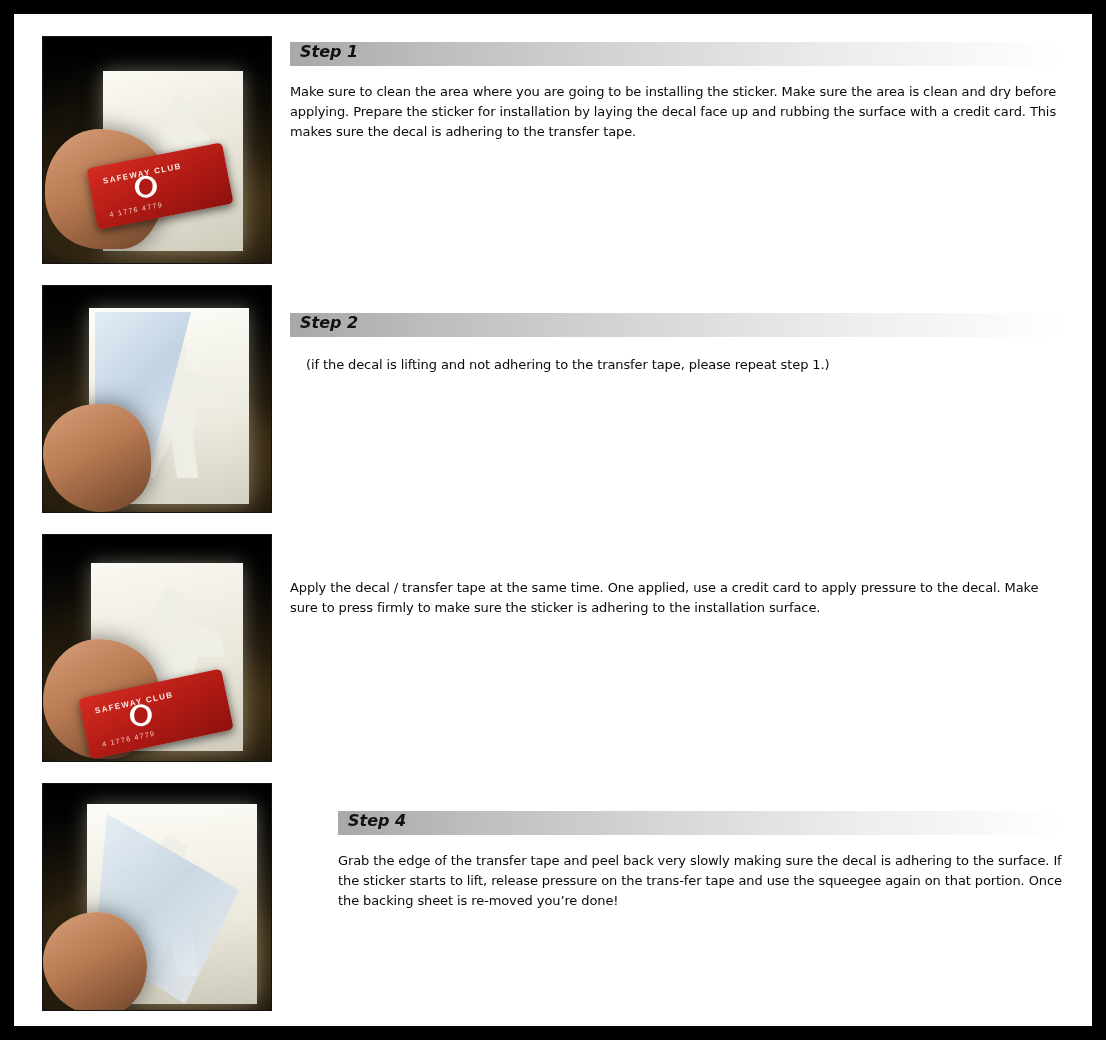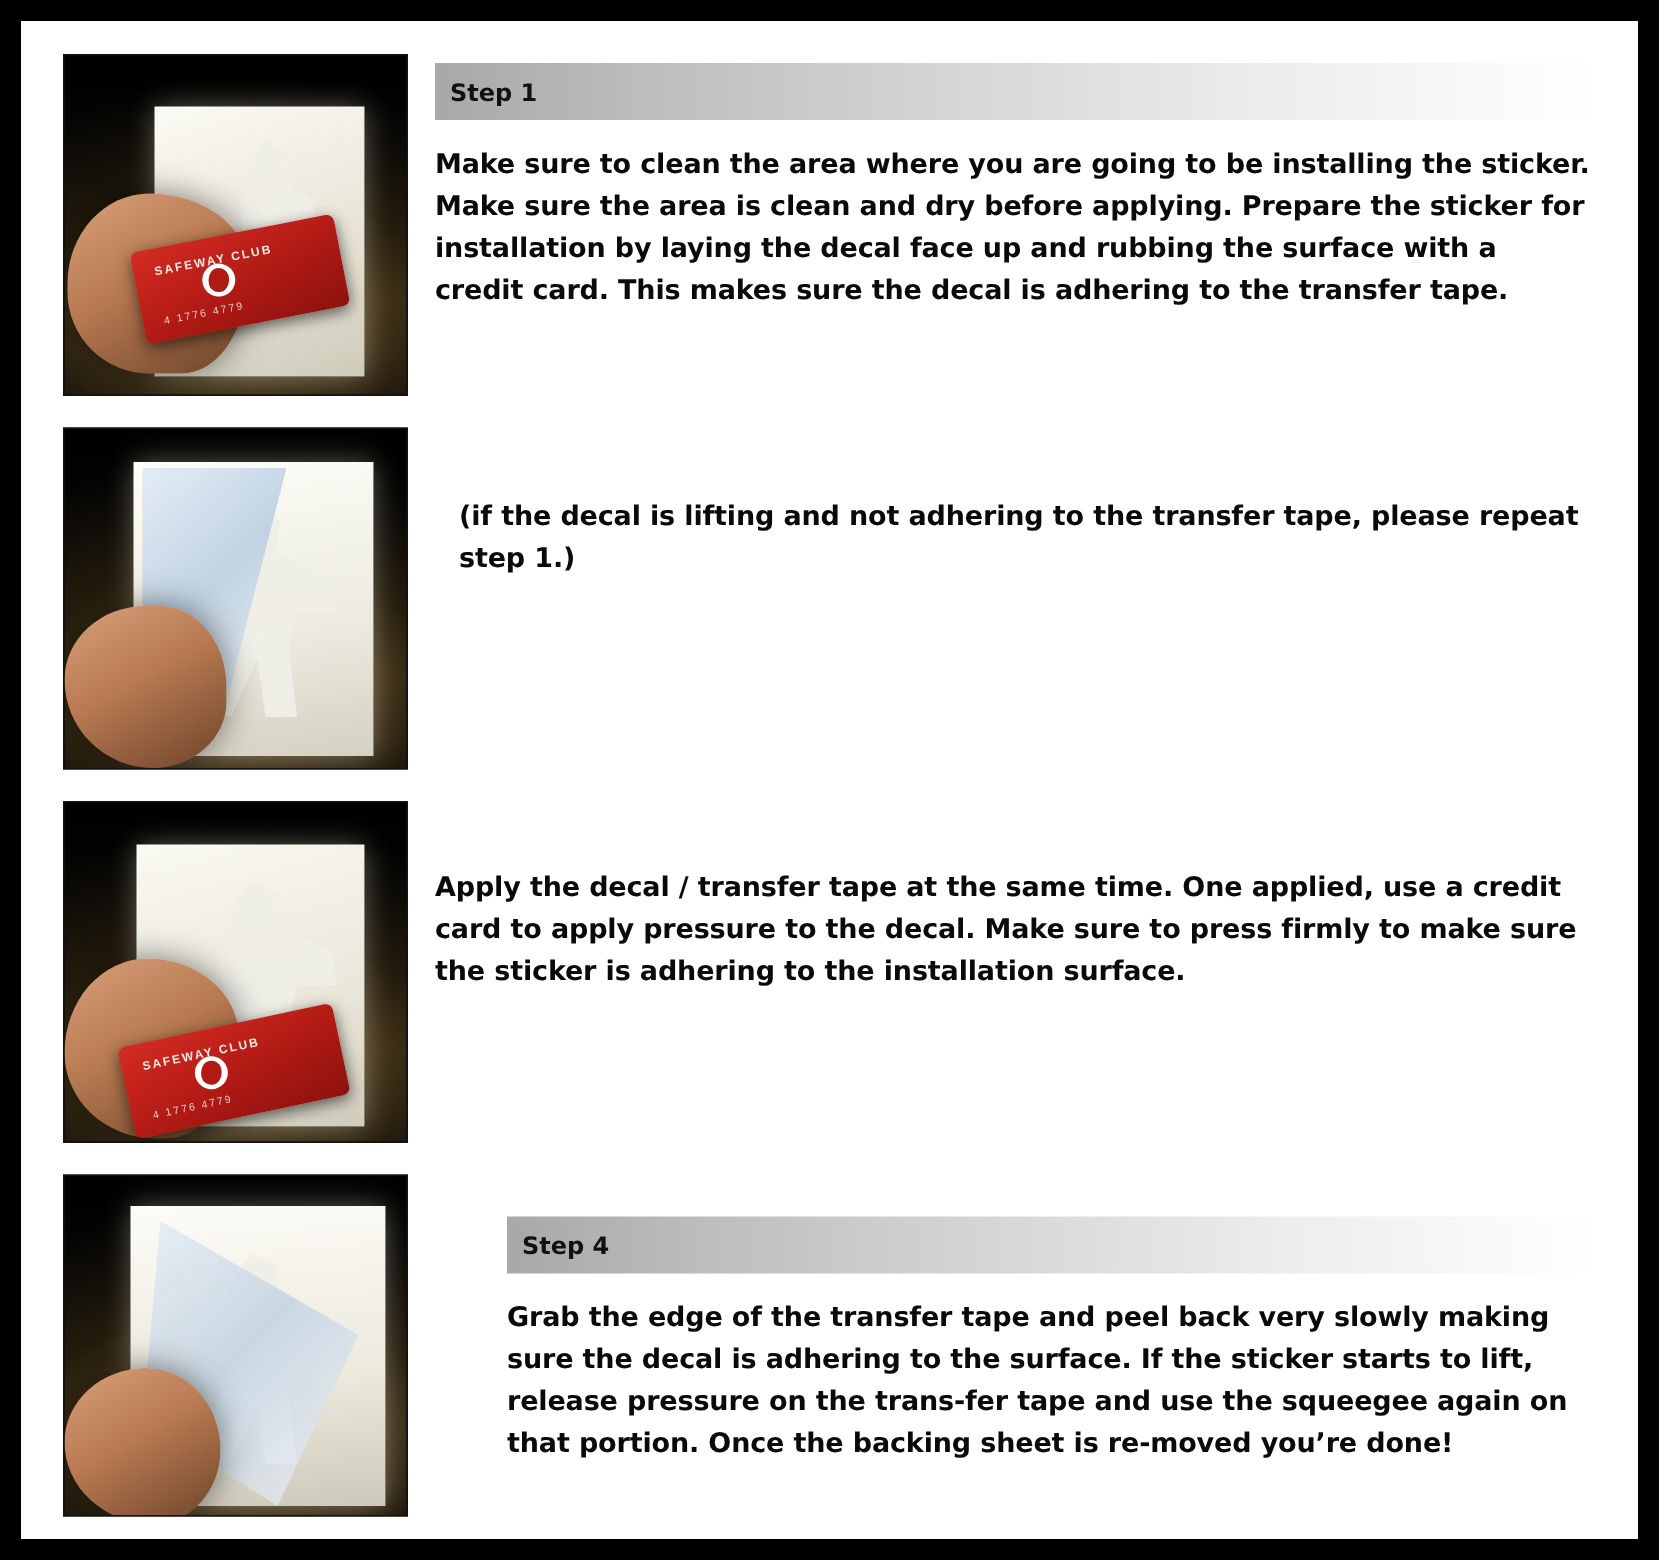--- a/index.html
+++ b/index.html
@@ -132,39 +132,39 @@
     background: #b01a14;
     border-radius: 50% 50% 50% 50% / 60% 40% 60% 40%;
   }
   
   .text-col {
     flex: 1 1 auto;
     padding-left: 18px;
     padding-top: 6px;
   }
   .step-header {
-    height: 38px;
+    height: 24px;
     display: flex;
-    align-items: center;
     padding-left: 10px;
     background: linear-gradient(90deg, #a8a8a8 0%, #bdbdbd 18%, #d6d6d6 45%, #ededed 72%, #ffffff 100%);
     box-sizing: border-box;
     width: 100%;
+    font-style: italic;
   }
   .step-header .label {
     font-family: "DejaVu Sans", sans-serif;
     font-weight: bold;
     font-size: 16px;
     color: #111;
   }
   .body-text {
     margin-top: 16px;
     font-family: "DejaVu Sans", sans-serif;
-    font-weight: bold;
-    font-size: 18px;
+    font-weight: normal;
+    font-size: 13px;
     line-height: 1.55;
     color: #0a0a0a;
     letter-spacing: -0.1px;
     max-width: 770px;
   }
   .body-text.second {
     margin-top: 18px;
     margin-left: 16px;
   }
   
@@ -202,20 +202,23 @@
 
       <div class="step-row row-2">
         <div class="photo">
           <div class="glow"></div>
           <div class="paper p2"></div>
           <div class="silhouette sil-b"></div>
           <div class="peel v2"></div>
           <div class="hand h2"></div>
         </div>
         <div class="text-col">
+          <div class="step-header">
+            <span class="label">Step 2</span>
+          </div>
           <p class="body-text second">(if the decal is lifting and not adhering to the transfer tape, please repeat step 1.)</p>
         </div>
       </div>
 
       <div class="step-row row-3">
         <div class="photo">
           <div class="glow"></div>
           <div class="paper p3"></div>
           <div class="silhouette sil-b"></div>
           <div class="hand h3"></div>

